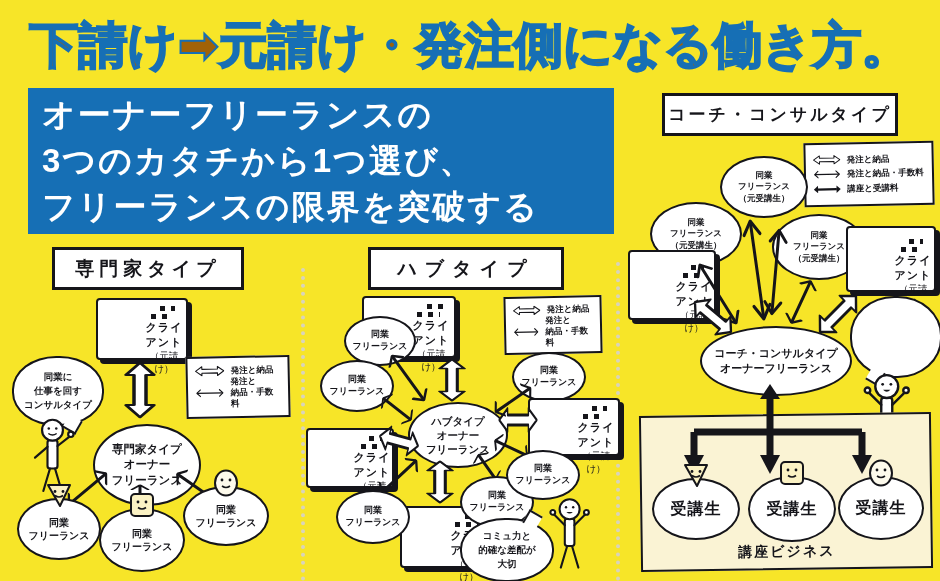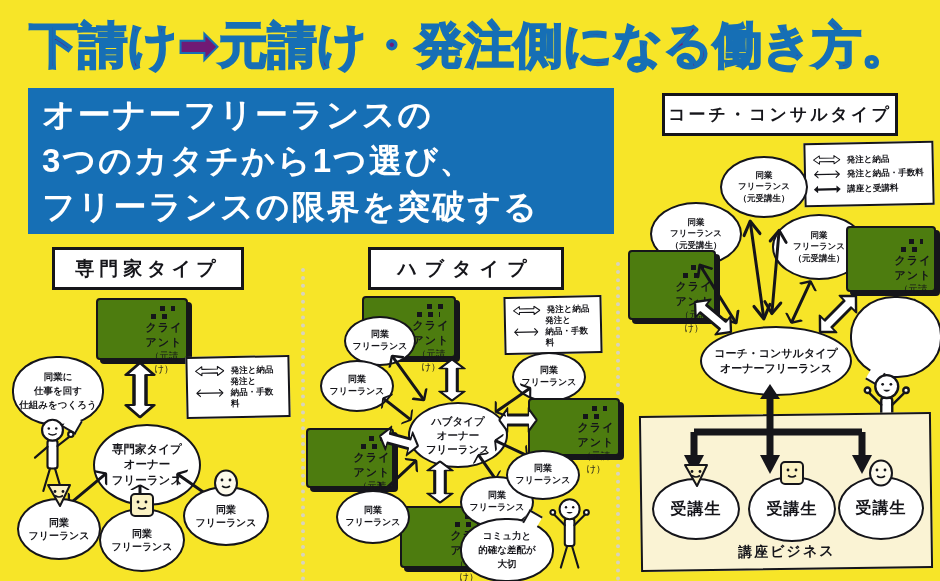--- a/index.html
+++ b/index.html
@@ -1,26 +1,26 @@
 <!DOCTYPE html>
 <html><head>
 <meta charset="utf-8">
 <style>
   html,body{margin:0;padding:0;}
   #canvas{position:relative;width:940px;height:581px;background:#F7E528;overflow:hidden;
           font-family:"Liberation Sans","DejaVu Sans",sans-serif;color:#15151A;}
   .title{position:absolute;left:0;top:8px;width:940px;height:74px;line-height:74px;text-align:center;
-         color:#701a75;font-size:49px;font-weight:900;-webkit-text-stroke:2px #166FB5;letter-spacing:0px;}
+         color:#a16207;font-size:49px;font-weight:900;-webkit-text-stroke:2px #166FB5;letter-spacing:0px;}
   .intro{position:absolute;left:28px;top:88px;width:558px;height:138px;background:#166FB5;color:#fff;
          font-weight:800;font-size:33px;line-height:46px;padding:4px 14px;white-space:pre-line;letter-spacing:2px;}
   .ml{white-space:pre-line;}
   .divider{position:absolute;width:0;border-left:4px dotted #D8D3BD;}
   .hdr{position:absolute;background:#fff;border:3px solid #15151A;display:flex;align-items:center;justify-content:center;
        font-weight:800;font-size:19px;letter-spacing:5px;}
-  .bld{position:absolute;background:#4d7c0f;border:2.6px solid #15151A;border-radius:4px;
+  .bld{position:absolute;background:#ffffff;border:2.6px solid #15151A;border-radius:4px;
        box-shadow:4px 4px 0 #15151A;padding-top:5px;box-sizing:border-box;padding-left:44px;}
   .wins{height:13px;margin:1px 8px 1px;
     background:repeating-linear-gradient(90deg,#15151A 0 5px,transparent 5px 11px) 80% 0/55% 5px no-repeat,
                repeating-linear-gradient(90deg,#15151A 0 5px,transparent 5px 11px) 20% 8px/78% 5px no-repeat;}
   .bt{font-size:11px;font-weight:bold;text-align:center;letter-spacing:1px;}
   .bs{font-size:9.5px;font-weight:normal;text-align:center;}
   .bub{position:absolute;background:#fff;border:2.5px solid #15151A;border-radius:50%;
        display:flex;align-items:center;justify-content:center;text-align:center;font-weight:bold;}
   .owner{font-size:11.5px;line-height:1.35;}
   .peer-t{font-size:10px;line-height:1.3;}
@@ -147,21 +147,21 @@
           <use href="#arr-thin"></use>
         </svg>
       <span class="ltxt ml">発注と
 納品・手数料</span>
     </div>
   </div>
 
   <div class="speech" style="left:12px;top:356px;width:88px;height:66px">
     <span class="ml">同業に
 仕事を回す
-仕組みをつくろう</span>
+コンサルタイプ</span>
     <span class="tail tail-d" style="bottom:-8px;left:58%"></span>
   </div>
 
   <svg class="arr" style="left:30px;top:414px;width:50px;height:84px" viewBox="0 0 60 92">
       <use href="#fig-wave"></use>
     </svg>
 
   <div class="bub owner ml" style="left:93px;top:424px;width:104px;height:78px">専門家タイプ
 オーナー
 フリーランス</div>

